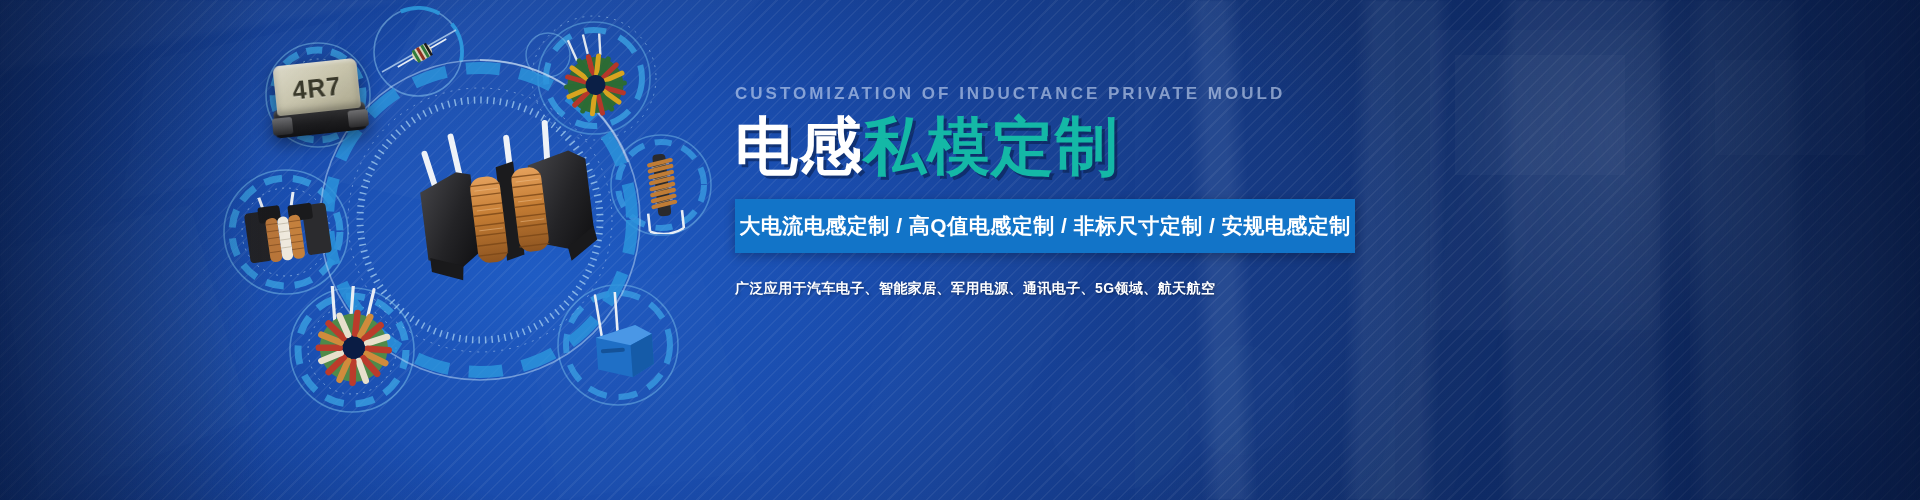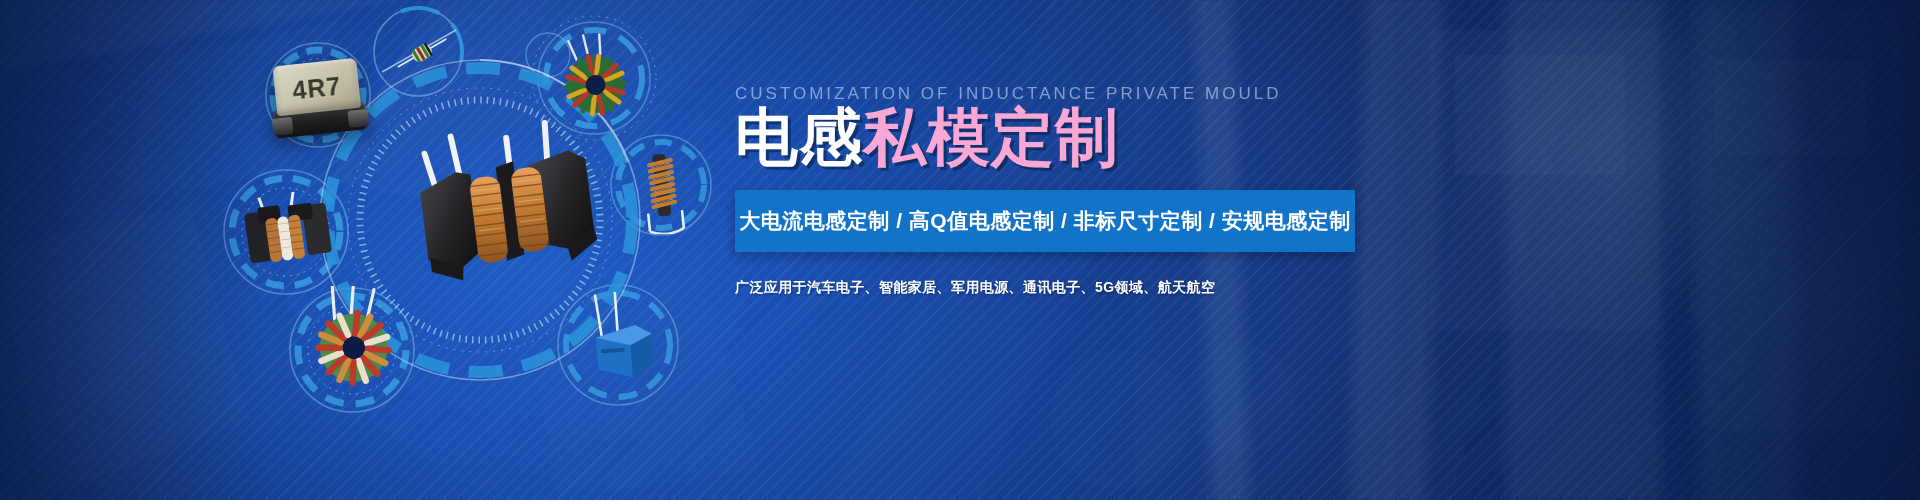--- a/index.html
+++ b/index.html
@@ -91,43 +91,44 @@
 
   
   .text-wrap{
     position:absolute; left:735px; top:84px; width:660px;
   }
   .eyebrow{
     font-size:17px;
     letter-spacing:3.0px;
     color:rgba(205,220,245,.60);
     font-family:"Liberation Sans",sans-serif;
-    font-weight:400;
+    font-weight:700;
     white-space:nowrap;
+    margin-bottom:9px;
   }
   .headline{
     font-size:63px;
     font-weight:700;
     line-height:1.06;
     letter-spacing:1px;
     white-space:nowrap;
     font-family:"Liberation Sans","DejaVu Sans",sans-serif;
   }
   .headline .w{
     color:#ffffff;
     text-shadow:3px 3px 0 rgba(8,28,70,.55);
   }
   .headline .y{
-    color:#f9a8d4;
+    color:#14b8a6;
     text-shadow:3px 3px 0 rgba(8,28,70,.55);
   }
   .feature-bar{
     margin-top:19px;
     background:#1274c8;
-    height:62px;
+    height:54px;
     width:620px;
     display:flex; align-items:center; justify-content:center;
     box-shadow:0 3px 10px rgba(0,0,0,.28);
   }
   .feature-bar .txt{
     color:#ffffff;
     font-size:21px;
     font-weight:700;
     letter-spacing:.5px;
     white-space:nowrap;

